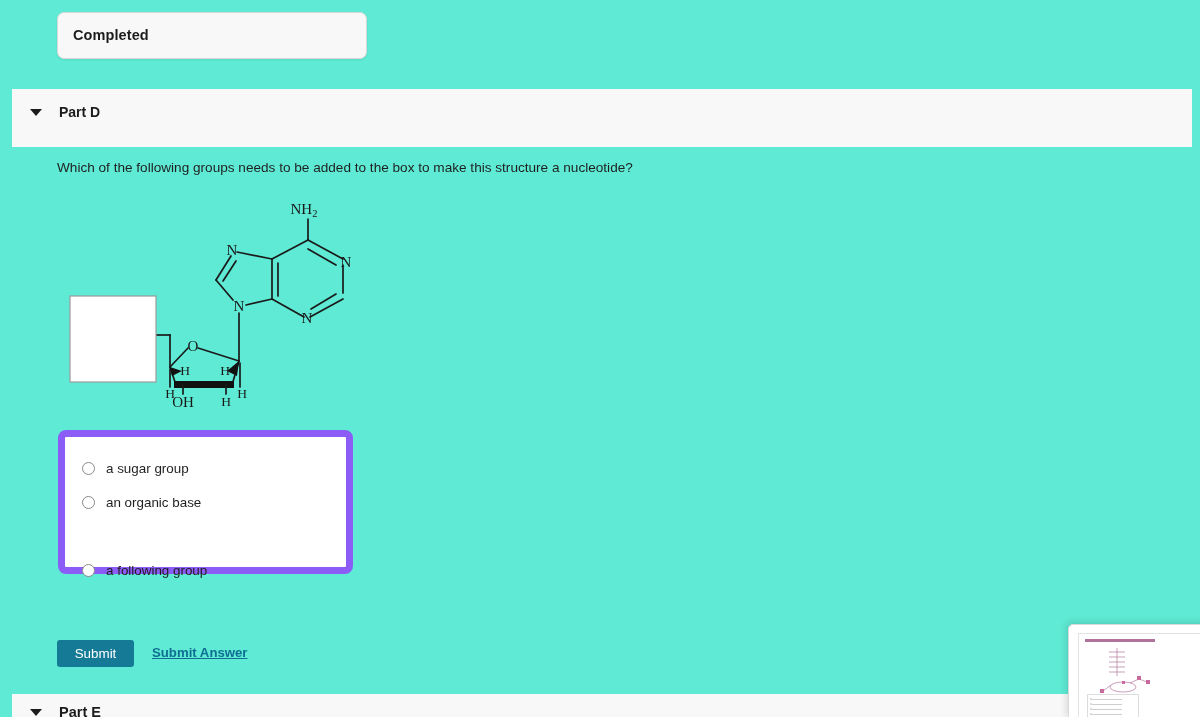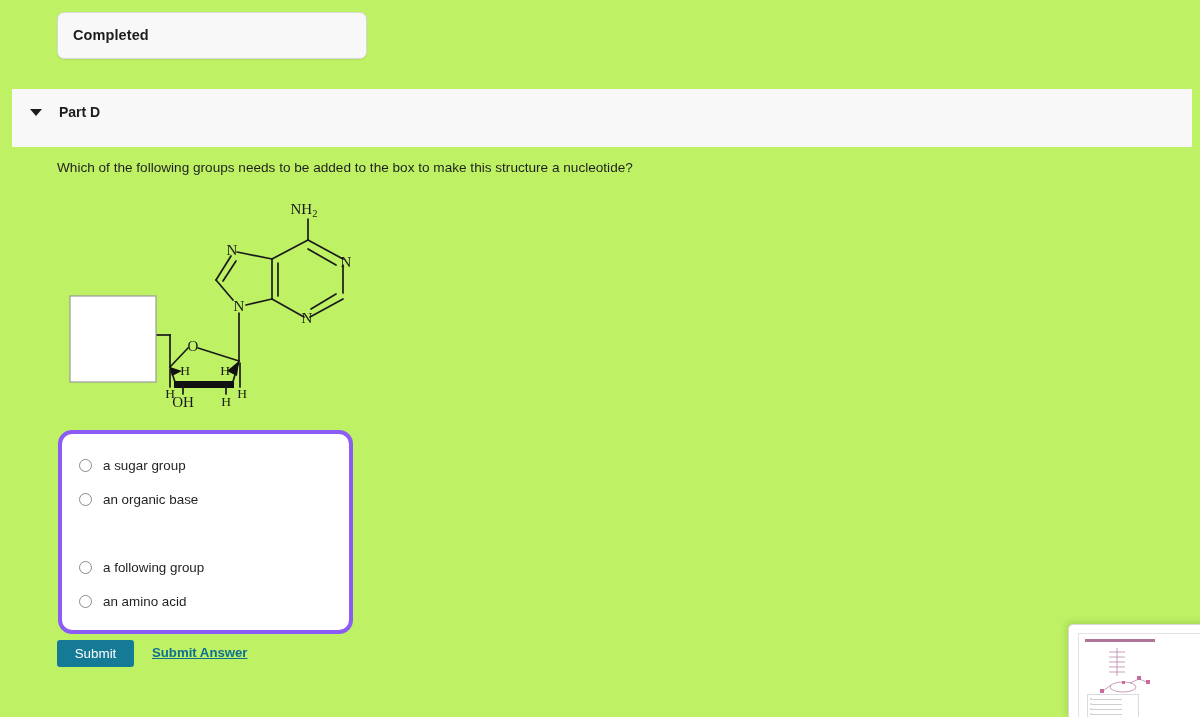--- a/index.html
+++ b/index.html
@@ -9,21 +9,21 @@
     width: 1200px;
     height: 717px;
     background: #ffffff;
     font-family: "Liberation Sans", sans-serif;
     overflow: hidden;
   }
   #page {
     position: relative;
     width: 1200px;
     height: 717px;
-    background: #bef264;
+    background: #5eead4;
   }
 
   
   .completed-box {
     position: absolute;
     left: 57px;
     top: 12px;
     width: 310px;
     height: 47px;
     background: #f8f8f8;
@@ -88,24 +88,24 @@
     height: 220px;
   }
   .molecule svg { display: block; }
 
   
   .options-box {
     position: absolute;
     left: 58px;
     top: 430px;
     width: 295px;
-    height: 204px;
-    background: #ffffff;
-    border: 4px solid #8b5cf6;
-    border-radius: 14px;
+    height: 144px;
+    background: #ffffff;
+    border: 7px solid #8b5cf6;
+    border-radius: 8px;
   }
   .option-row {
     position: absolute;
     left: 0;
     width: 295px;
     height: 34px;
     display: flex;
     align-items: center;
   }
   .radio-circle {
@@ -333,29 +333,29 @@
       <div class="option-label">a sugar group</div>
     </div>
     <div class="option-row" style="top:48px;">
       <div class="radio-circle"></div>
       <div class="option-label">an organic base</div>
     </div>
     <div class="option-row" style="top:116px;">
       <div class="radio-circle"></div>
       <div class="option-label">a following group</div>
     </div>
-    <div class="option-row" style="top:150px;">
-      <div class="radio-circle"></div>
-      <div class="option-label">an amino acid</div>
-    </div>
   </div>
 
   <button class="submit-button">Submit</button>
   <div class="request-answer">Submit Answer</div>
 
+  <div class="next-part-header">
+    <div class="next-caret"></div>
+    <div class="next-title">Part E</div>
+  </div>
 
   <div class="thumb-panel">
     <div class="thumb-inner">
       <div class="thumb-titlebar"></div>
       <svg class="thumb-struct" width="70" height="50" viewBox="0 0 70 50" xmlns="http://www.w3.org/2000/svg">
         <g stroke="#b2789f" stroke-width="0.7" fill="none">
           <line x1="20" y1="2" x2="20" y2="30"></line>
           <line x1="12" y1="6" x2="28" y2="6"></line>
           <line x1="12" y1="11" x2="28" y2="11"></line>
           <line x1="12" y1="16" x2="28" y2="16"></line>

